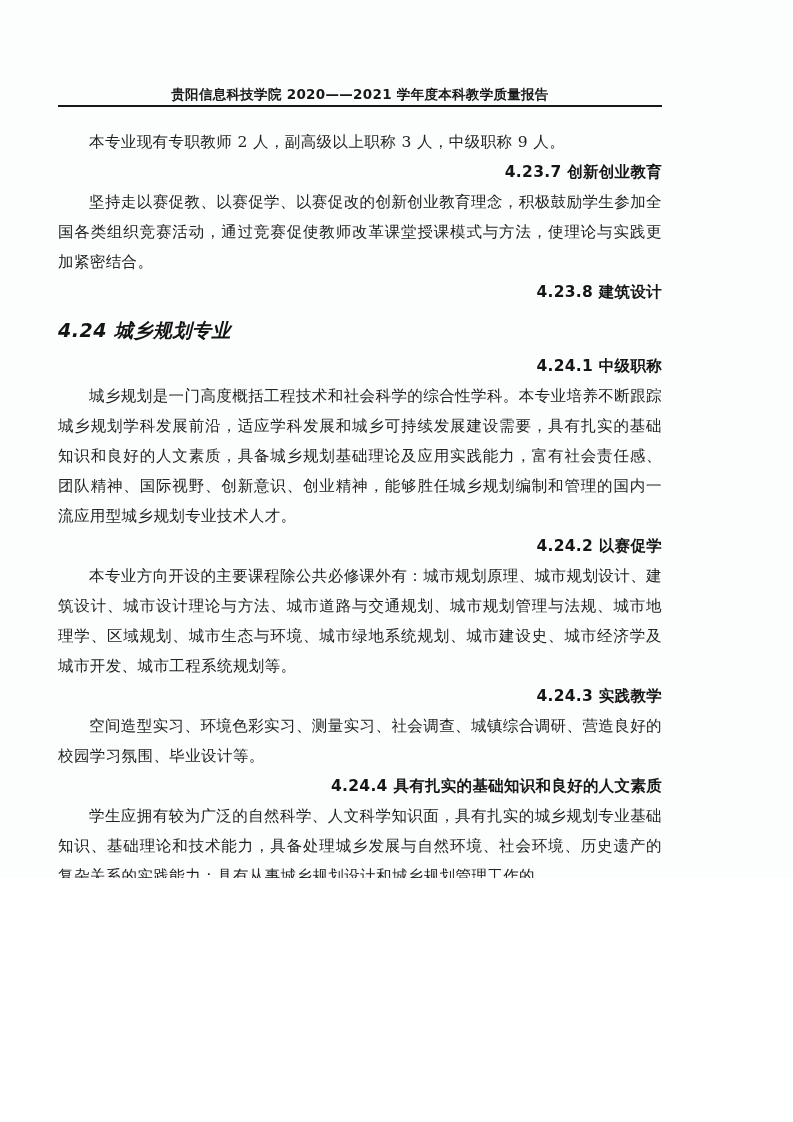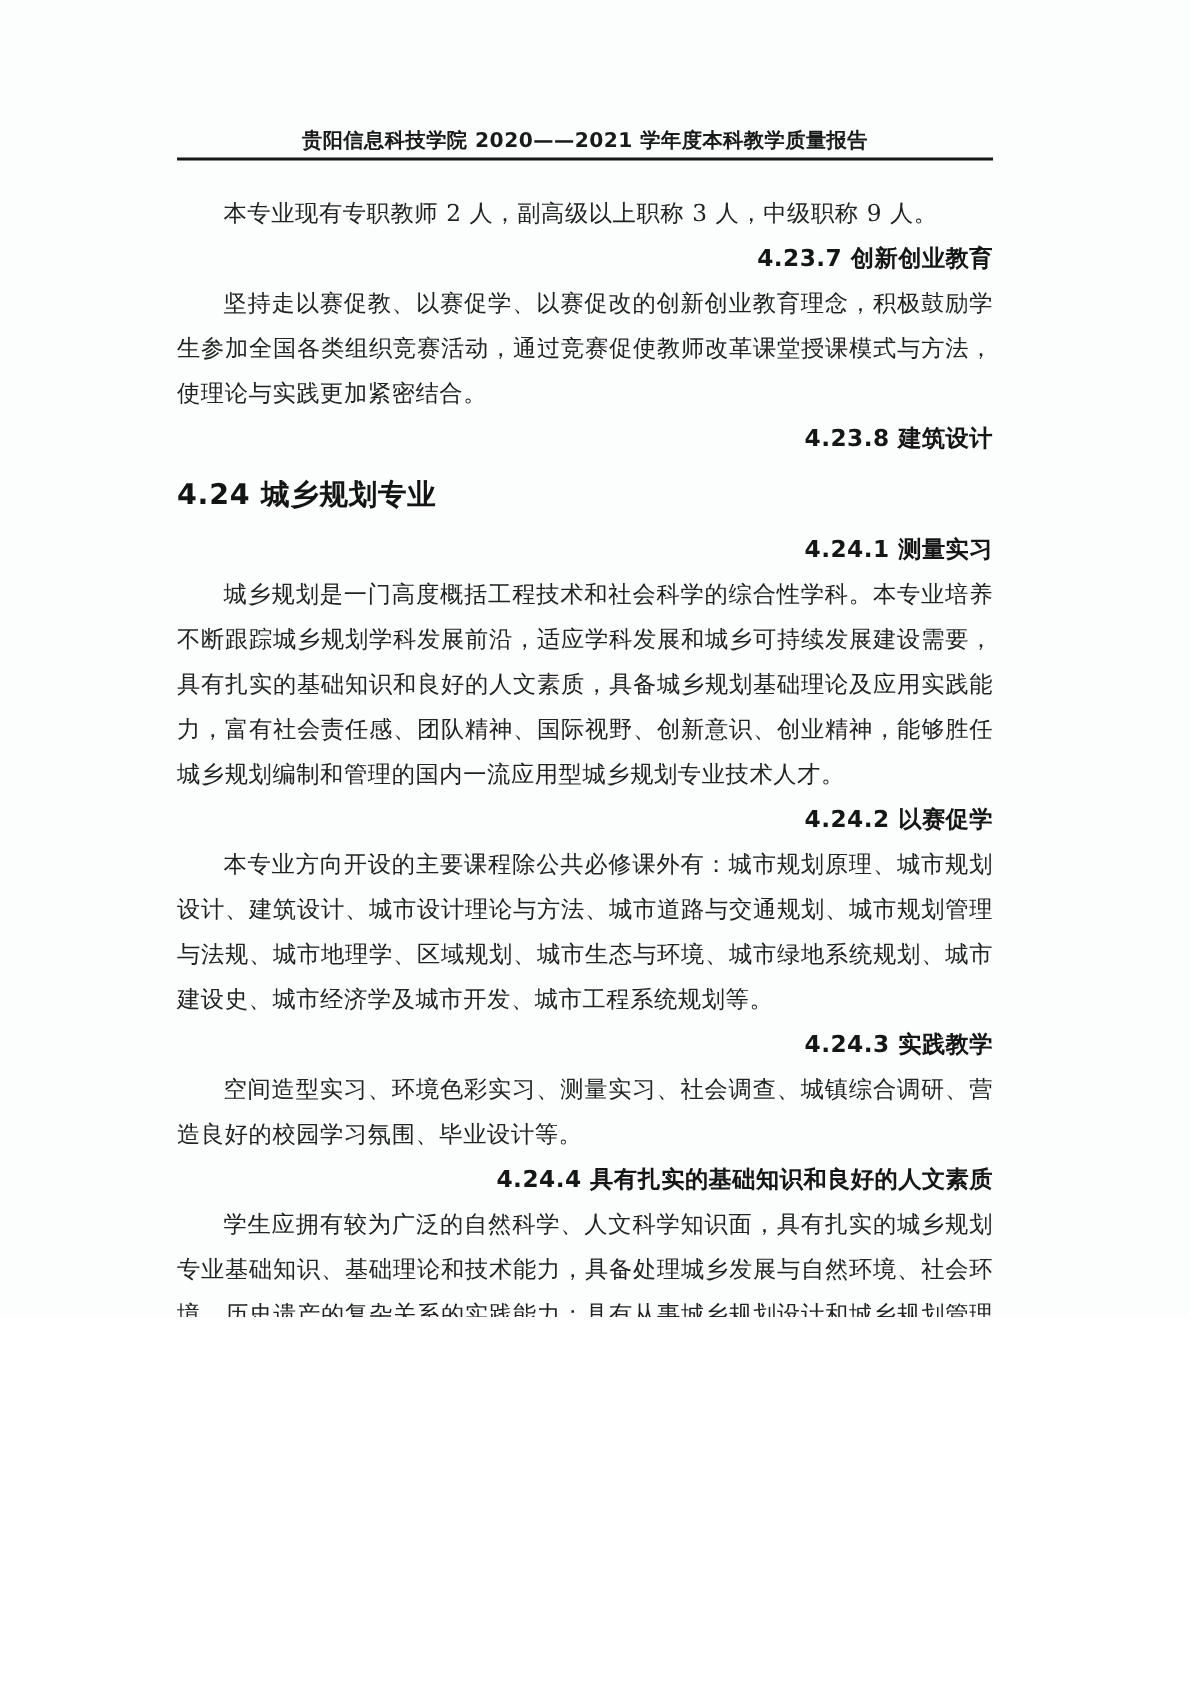--- a/index.html
+++ b/index.html
@@ -7,21 +7,21 @@
     padding: 0;
     background: #ffffff;
   }
   .page {
     position: relative;
     width: 793px;
     height: 878px;
     margin: 0 auto;
     background: #fcfdfd;
     box-sizing: border-box;
-    padding: 86px 131px 0 118px;
+    padding: 86px 131px 0 58px;
     color: #1e1e1e;
     overflow: hidden;
   }
   
   .header-title {
     text-align: center;
     font-family: "DejaVu Sans", "Liberation Sans", sans-serif;
     font-weight: 700;
     font-size: 13.5px;
     line-height: 17px;
@@ -62,20 +62,21 @@
   }
   .doc .h1 {
     margin: 6px 0 4px 0;
     font-family: "DejaVu Sans", "Liberation Sans", sans-serif;
     font-weight: 700;
     font-size: 19px;
     line-height: 34px;
     letter-spacing: 0.5px;
     color: #141414;
     text-align: left;
+    font-style: italic;
   }
   
   .page-footer {
     margin-top: 15px;
     text-align: center;
     font-family: "DejaVu Serif", "Liberation Serif", serif;
     font-size: 13px;
     line-height: 30px;
     letter-spacing: 2px;
     color: #262626;
@@ -94,21 +95,21 @@
   <main class="doc">
     <p class="body-par first-par">本专业现有专职教师 2 人，副高级以上职称 3 人，中级职称 9 人。</p>
 
     <div class="h2">4.23.7 创新创业教育</div>
     <p class="body-par">坚持走以赛促教、以赛促学、以赛促改的创新创业教育理念，积极鼓励学生参加全国各类组织竞赛活动，通过竞赛促使教师改革课堂授课模式与方法，使理论与实践更加紧密结合。</p>
 
     <div class="h2">4.23.8 建筑设计</div>
 
     <div class="h1">4.24 城乡规划专业</div>
 
-    <div class="h2">4.24.1 测量实习</div>
+    <div class="h2">4.24.1 中级职称</div>
     <p class="body-par">城乡规划是一门高度概括工程技术和社会科学的综合性学科。本专业培养不断跟踪城乡规划学科发展前沿，适应学科发展和城乡可持续发展建设需要，具有扎实的基础知识和良好的人文素质，具备城乡规划基础理论及应用实践能力，富有社会责任感、团队精神、国际视野、创新意识、创业精神，能够胜任城乡规划编制和管理的国内一流应用型城乡规划专业技术人才。</p>
 
     <div class="h2">4.24.2 以赛促学</div>
     <p class="body-par">本专业方向开设的主要课程除公共必修课外有：城市规划原理、城市规划设计、建筑设计、城市设计理论与方法、城市道路与交通规划、城市规划管理与法规、城市地理学、区域规划、城市生态与环境、城市绿地系统规划、城市建设史、城市经济学及城市开发、城市工程系统规划等。</p>
 
     <div class="h2">4.24.3 实践教学</div>
     <p class="body-par">空间造型实习、环境色彩实习、测量实习、社会调查、城镇综合调研、营造良好的校园学习氛围、毕业设计等。</p>
 
     <div class="h2">4.24.4 具有扎实的基础知识和良好的人文素质</div>
     <p class="body-par">学生应拥有较为广泛的自然科学、人文科学知识面，具有扎实的城乡规划专业基础知识、基础理论和技术能力，具备处理城乡发展与自然环境、社会环境、历史遗产的复杂关系的实践能力；具有从事城乡规划设计和城乡规划管理工作的</p>

